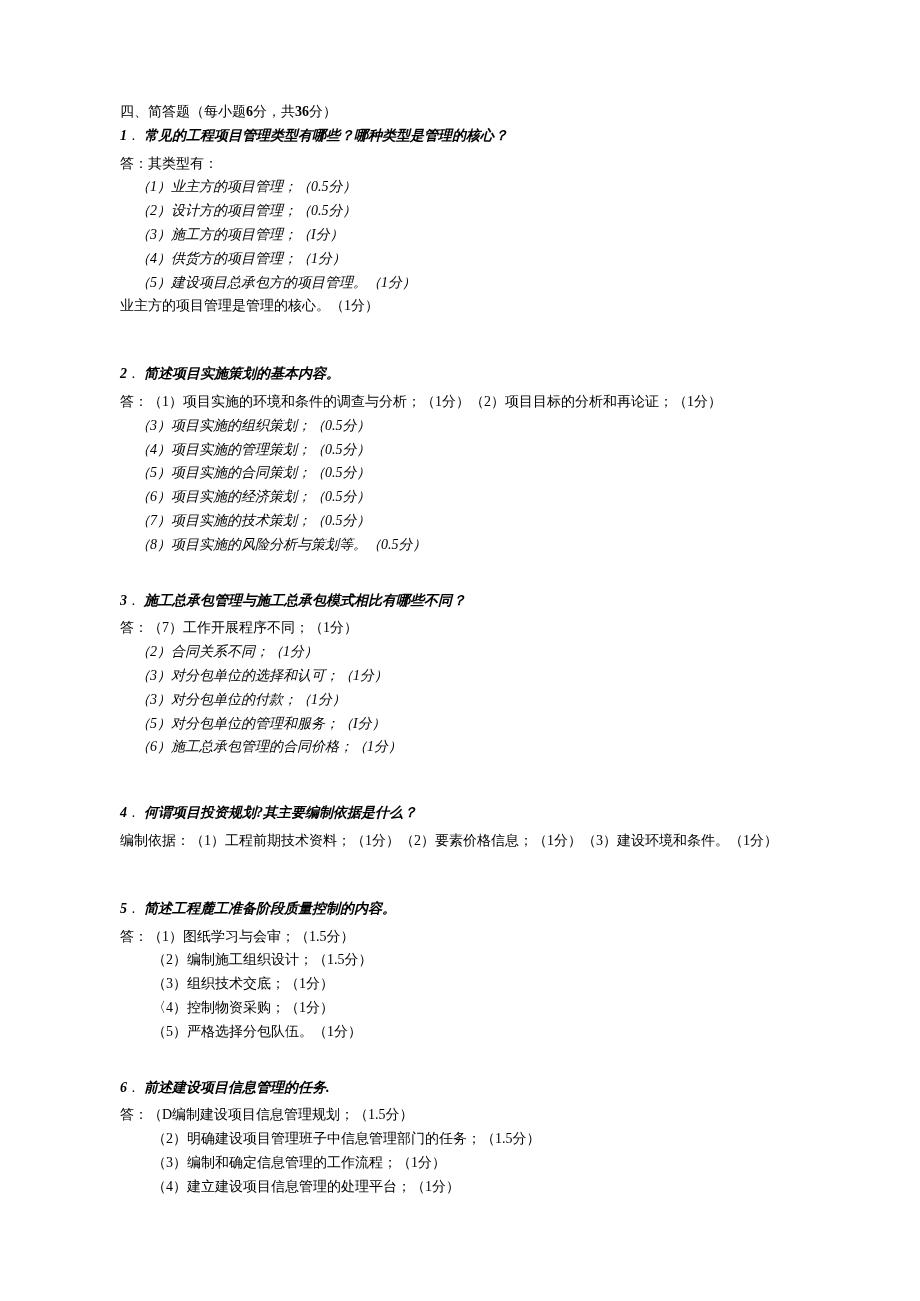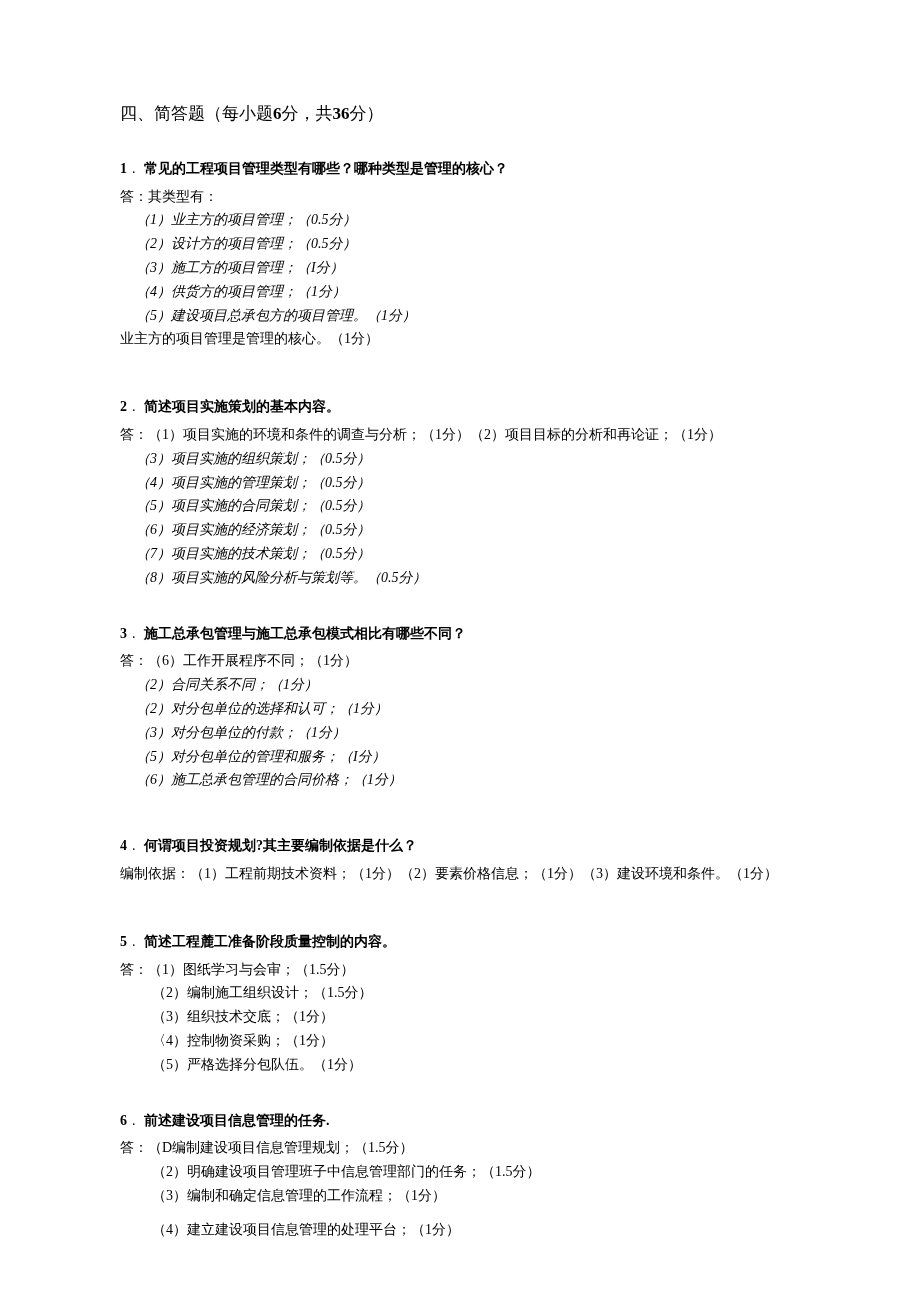--- a/index.html
+++ b/index.html
@@ -7,31 +7,31 @@
       font-size: 14px;
       line-height: 1.7;
       color: #000;
       background: #fff;
       margin: 0;
       padding: 100px 120px 60px 120px;
       width: 920px;
       box-sizing: border-box;
     }
     .section-title {
-      font-size: 17px;
-      margin-bottom: 28px;
+      font-size: 14px;
     }
     .section-title .bold {
       font-weight: bold;
     }
     .q-block {
       margin-bottom: 32px;
     }
     .q-title {
       margin-bottom: 4px;
+      font-style: italic;
     }
     .q-num {
       font-weight: bold;
       display: inline-block;
       min-width: 12px;
     }
     .q-sep {
       display: inline-block;
       width: 12px;
     }
@@ -79,23 +79,23 @@
   <div class="sub-line">（5）项目实施的合同策划；（0.5分）</div>
   <div class="sub-line">（6）项目实施的经济策划；（0.5分）</div>
   <div class="sub-line">（7）项目实施的技术策划；（0.5分）</div>
   <div class="sub-line">（8）项目实施的风险分析与策划等。（0.5分）</div>
 </div>
 
 <div class="q-block" style="margin-top:24px">
   <div class="q-title">
     <span class="q-num">3</span><span class="q-sep"> .</span><span class="q-text">施工总承包管理与施工总承包模式相比有哪些不同？</span>
   </div>
-  <div class="answer-line">答：（6）工作开展程序不同；（1分）</div>
+  <div class="answer-line">答：（7）工作开展程序不同；（1分）</div>
   <div class="sub-line">（2）合同关系不同；（1分）</div>
-  <div class="sub-line">（2）对分包单位的选择和认可；（1分）</div>
+  <div class="sub-line">（3）对分包单位的选择和认可；（1分）</div>
   <div class="sub-line">（3）对分包单位的付款；（1分）</div>
   <div class="sub-line">（5）对分包单位的管理和服务；（I分）</div>
   <div class="sub-line">（6）施工总承包管理的合同价格；（1分）</div>
 </div>
 
 <div class="q-block" style="margin-top:42px">
   <div class="q-title">
     <span class="q-num">4</span><span class="q-sep"> .</span><span class="q-text">何谓项目投资规划?其主要编制依据是什么？</span>
   </div>
   <div class="answer-line">编制依据：（1）工程前期技术资料；（1分）（2）要素价格信息；（1分）（3）建设环境和条件。（1分）</div>
@@ -112,14 +112,14 @@
   <div class="sub-line-more">（5）严格选择分包队伍。（1分）</div>
 </div>
 
 <div class="q-block" style="margin-top:30px">
   <div class="q-title">
     <span class="q-num">6</span><span class="q-sep"> .</span><span class="q-text">前述建设项目信息管理的任务.</span>
   </div>
   <div class="answer-line">答：（D编制建设项目信息管理规划；（1.5分）</div>
   <div class="sub-line-more">（2）明确建设项目管理班子中信息管理部门的任务；（1.5分）</div>
   <div class="sub-line-more">（3）编制和确定信息管理的工作流程；（1分）</div>
-  <div class="sub-line-more" style="margin-top:10px">（4）建立建设项目信息管理的处理平台；（1分）</div>
+  <div class="sub-line-more" style="margin-top:0">（4）建立建设项目信息管理的处理平台；（1分）</div>
 </div>
 
 </body></html>

